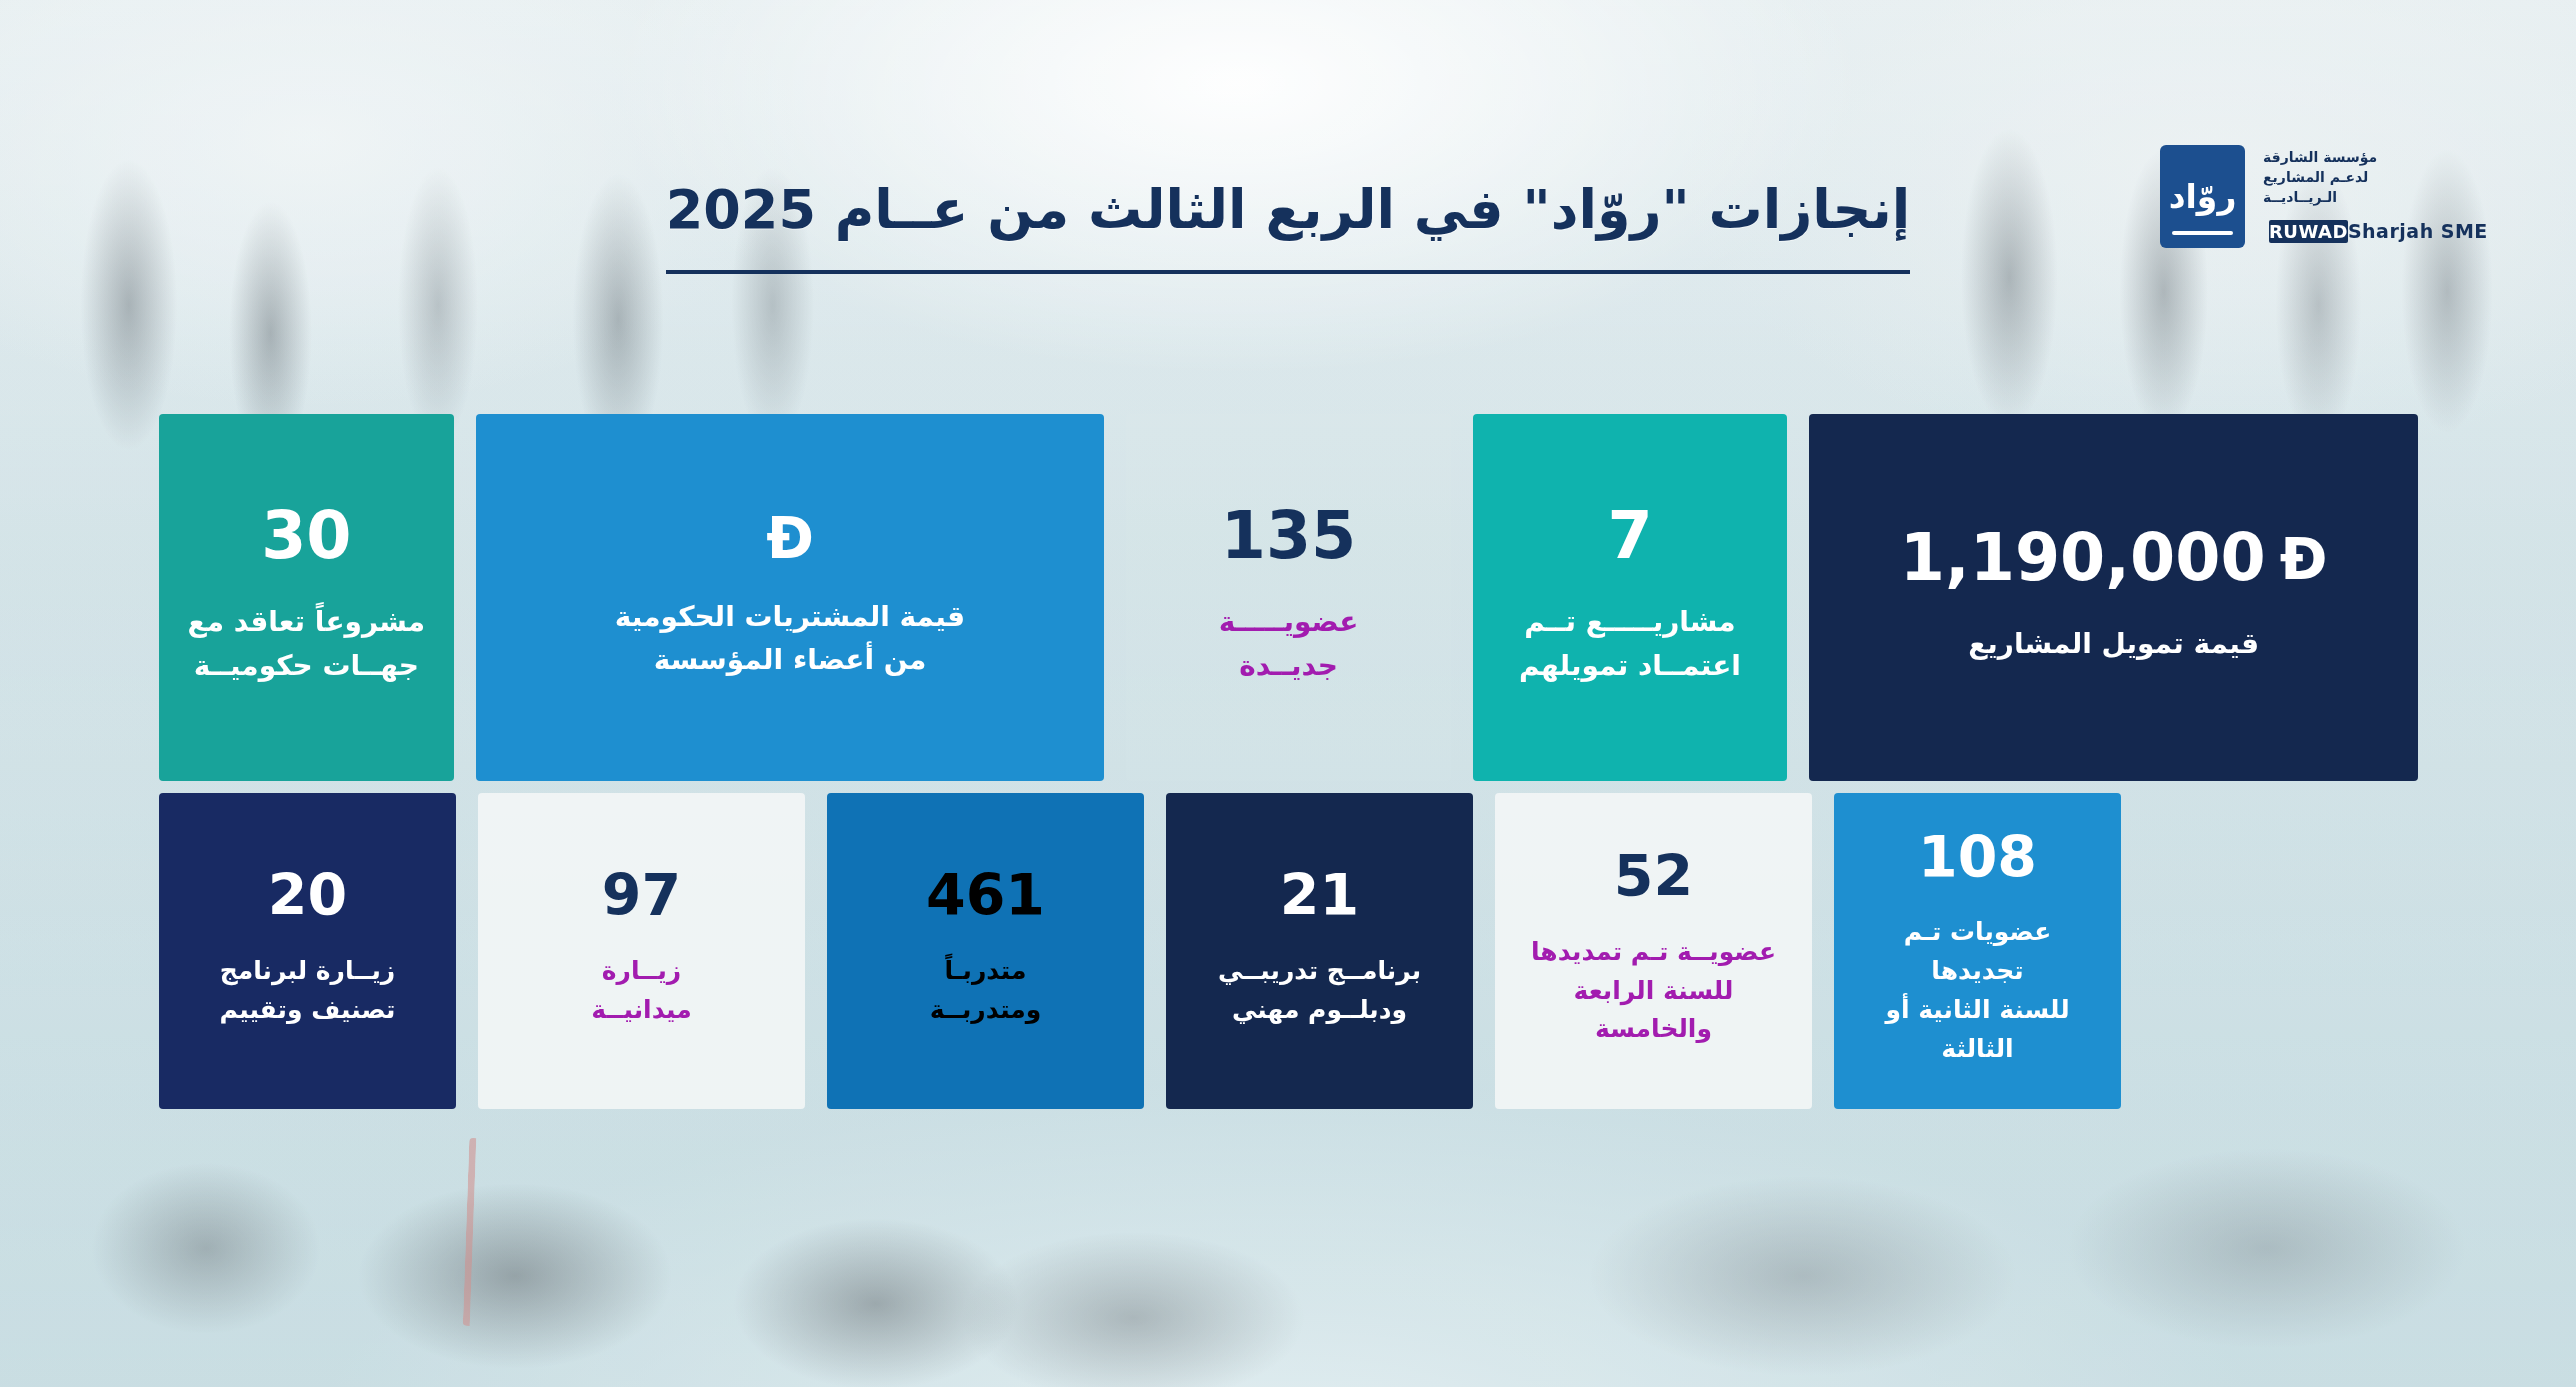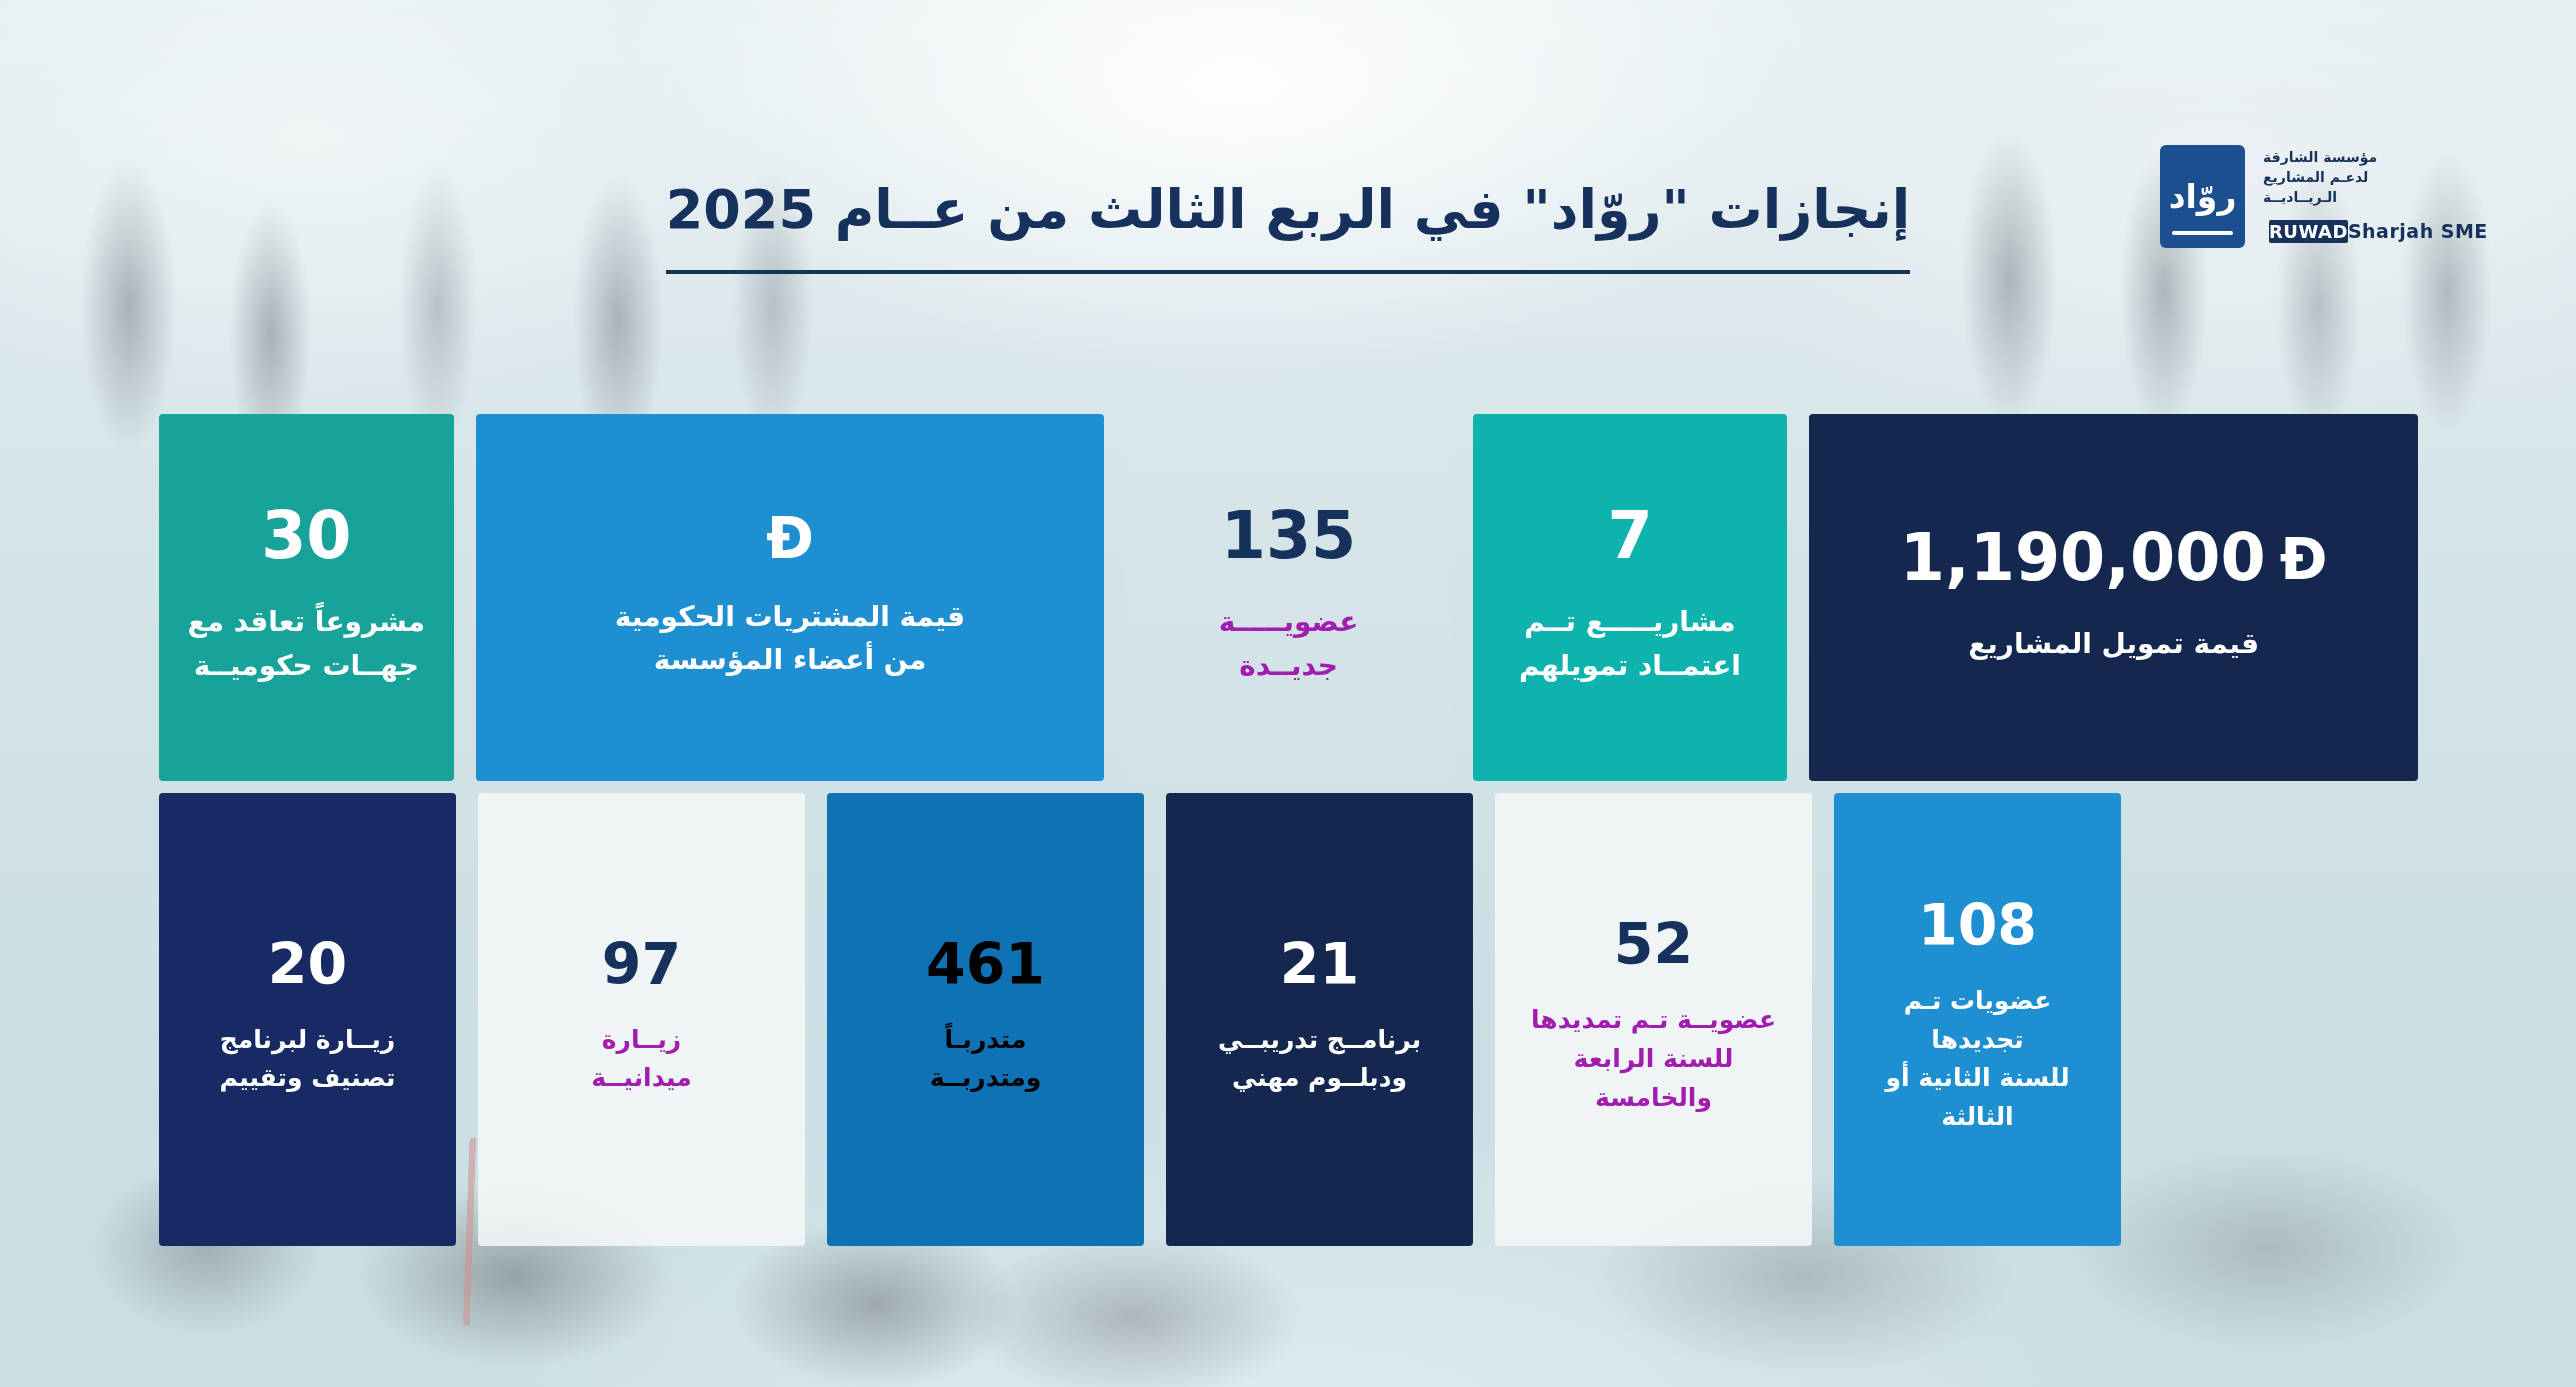--- a/index.html
+++ b/index.html
@@ -171,21 +171,21 @@
   .row-top {
     left: 159px;
     top: 414px;
     width: 2259px;
     height: 367px;
   }
   .row-bottom {
     left: 159px;
     top: 793px;
     width: 2259px;
-    height: 453px;
+    height: 316px;
   }
 
   .card {
     position: relative;
     border-radius: 4px;
     padding: 24px 26px 30px;
     display: flex;
     flex-direction: column;
     justify-content: center;
     align-items: center;

